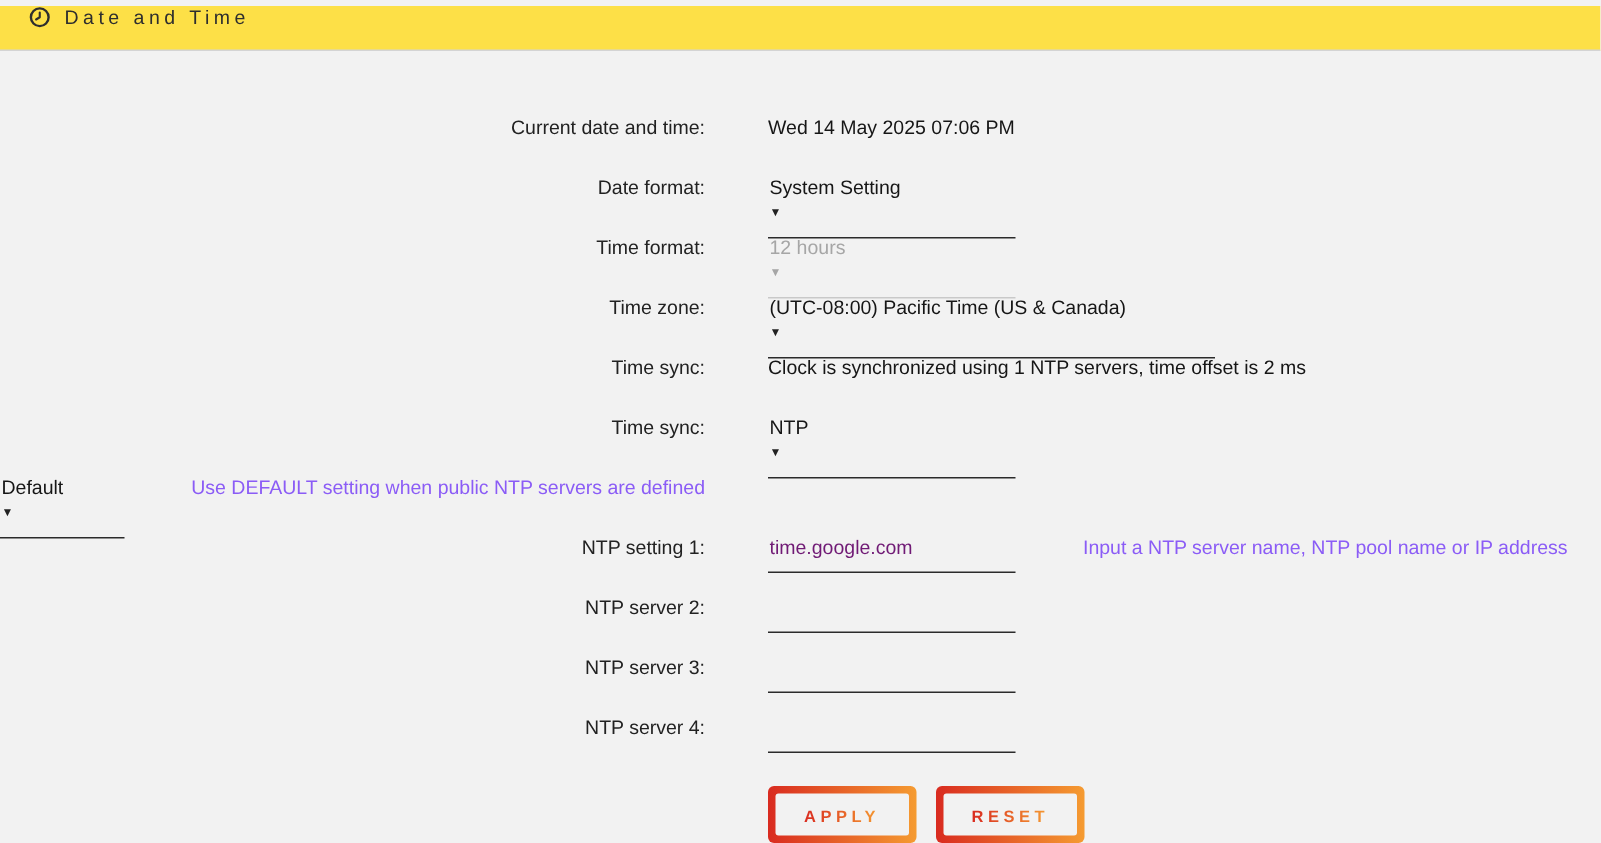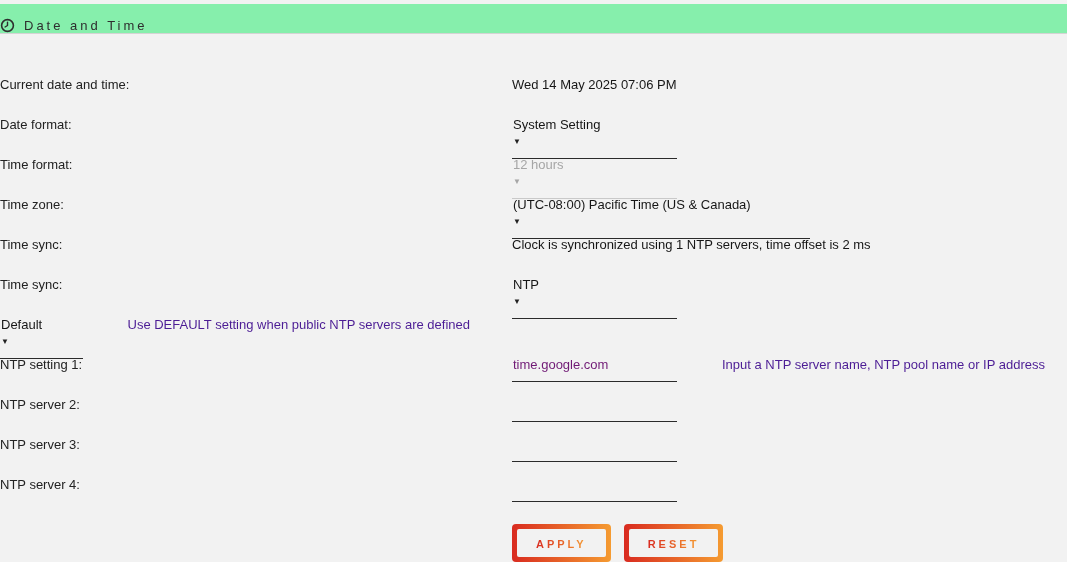--- a/index.html
+++ b/index.html
@@ -10,44 +10,45 @@
     font-size:13px;
     color:#1d1d1d;
     overflow:hidden;
   }
   .page { width:1067px; height:562px; background:#f2f2f2; }
 
   
   .header-bar {
     margin-top:4px;
     height:30px;
-    background:#86efac;
+    background:#fde047;
     border-bottom:1px solid #d4d4d4;
     display:flex;
-    align-items:flex-end;
-    padding-left:0;
+    align-items:flex-start;
+    padding-left:19px;
   }
   .clock-icon { display:inline-flex; margin-right:9px; }
   .header-title {
     font-size:13px;
     font-weight:500;
     letter-spacing:3px;
     color:#2e2e2e;
   }
 
   
   .form { padding-top:31px; }
   .row {
     display:grid;
     grid-template-columns:470px auto;
     column-gap:42px;
     height:40px;
     padding-top:11px;
   }
   .lbl {
+    text-align:right;
     color:#222;
     line-height:17px;
     white-space:nowrap;
   }
   .cell { display:flex; align-items:flex-start; gap:45px; }
   .static { color:#161616; line-height:17px; white-space:nowrap; }
 
   .sel {
     display:inline-flex;
     justify-content:space-between;
@@ -72,21 +73,21 @@
     background:transparent;
     font-family:"Liberation Sans", sans-serif;
     font-size:13px;
     line-height:17px;
     color:#701a75;
     padding:0 1px 8px 1px;
     outline:none;
     border-radius:0;
   }
 
-  .hint { color:#4c1d95; line-height:17px; white-space:nowrap; }
+  .hint { color:#8b5cf6; line-height:17px; white-space:nowrap; }
 
   
   .btn-row { margin-left:512px; margin-top:19px; display:flex; gap:13px; }
   .btn {
     display:inline-block;
     padding:5px;
     border-radius:4px;
     background:linear-gradient(90deg,#D92B20,#F59B31);
     cursor:pointer;
   }

